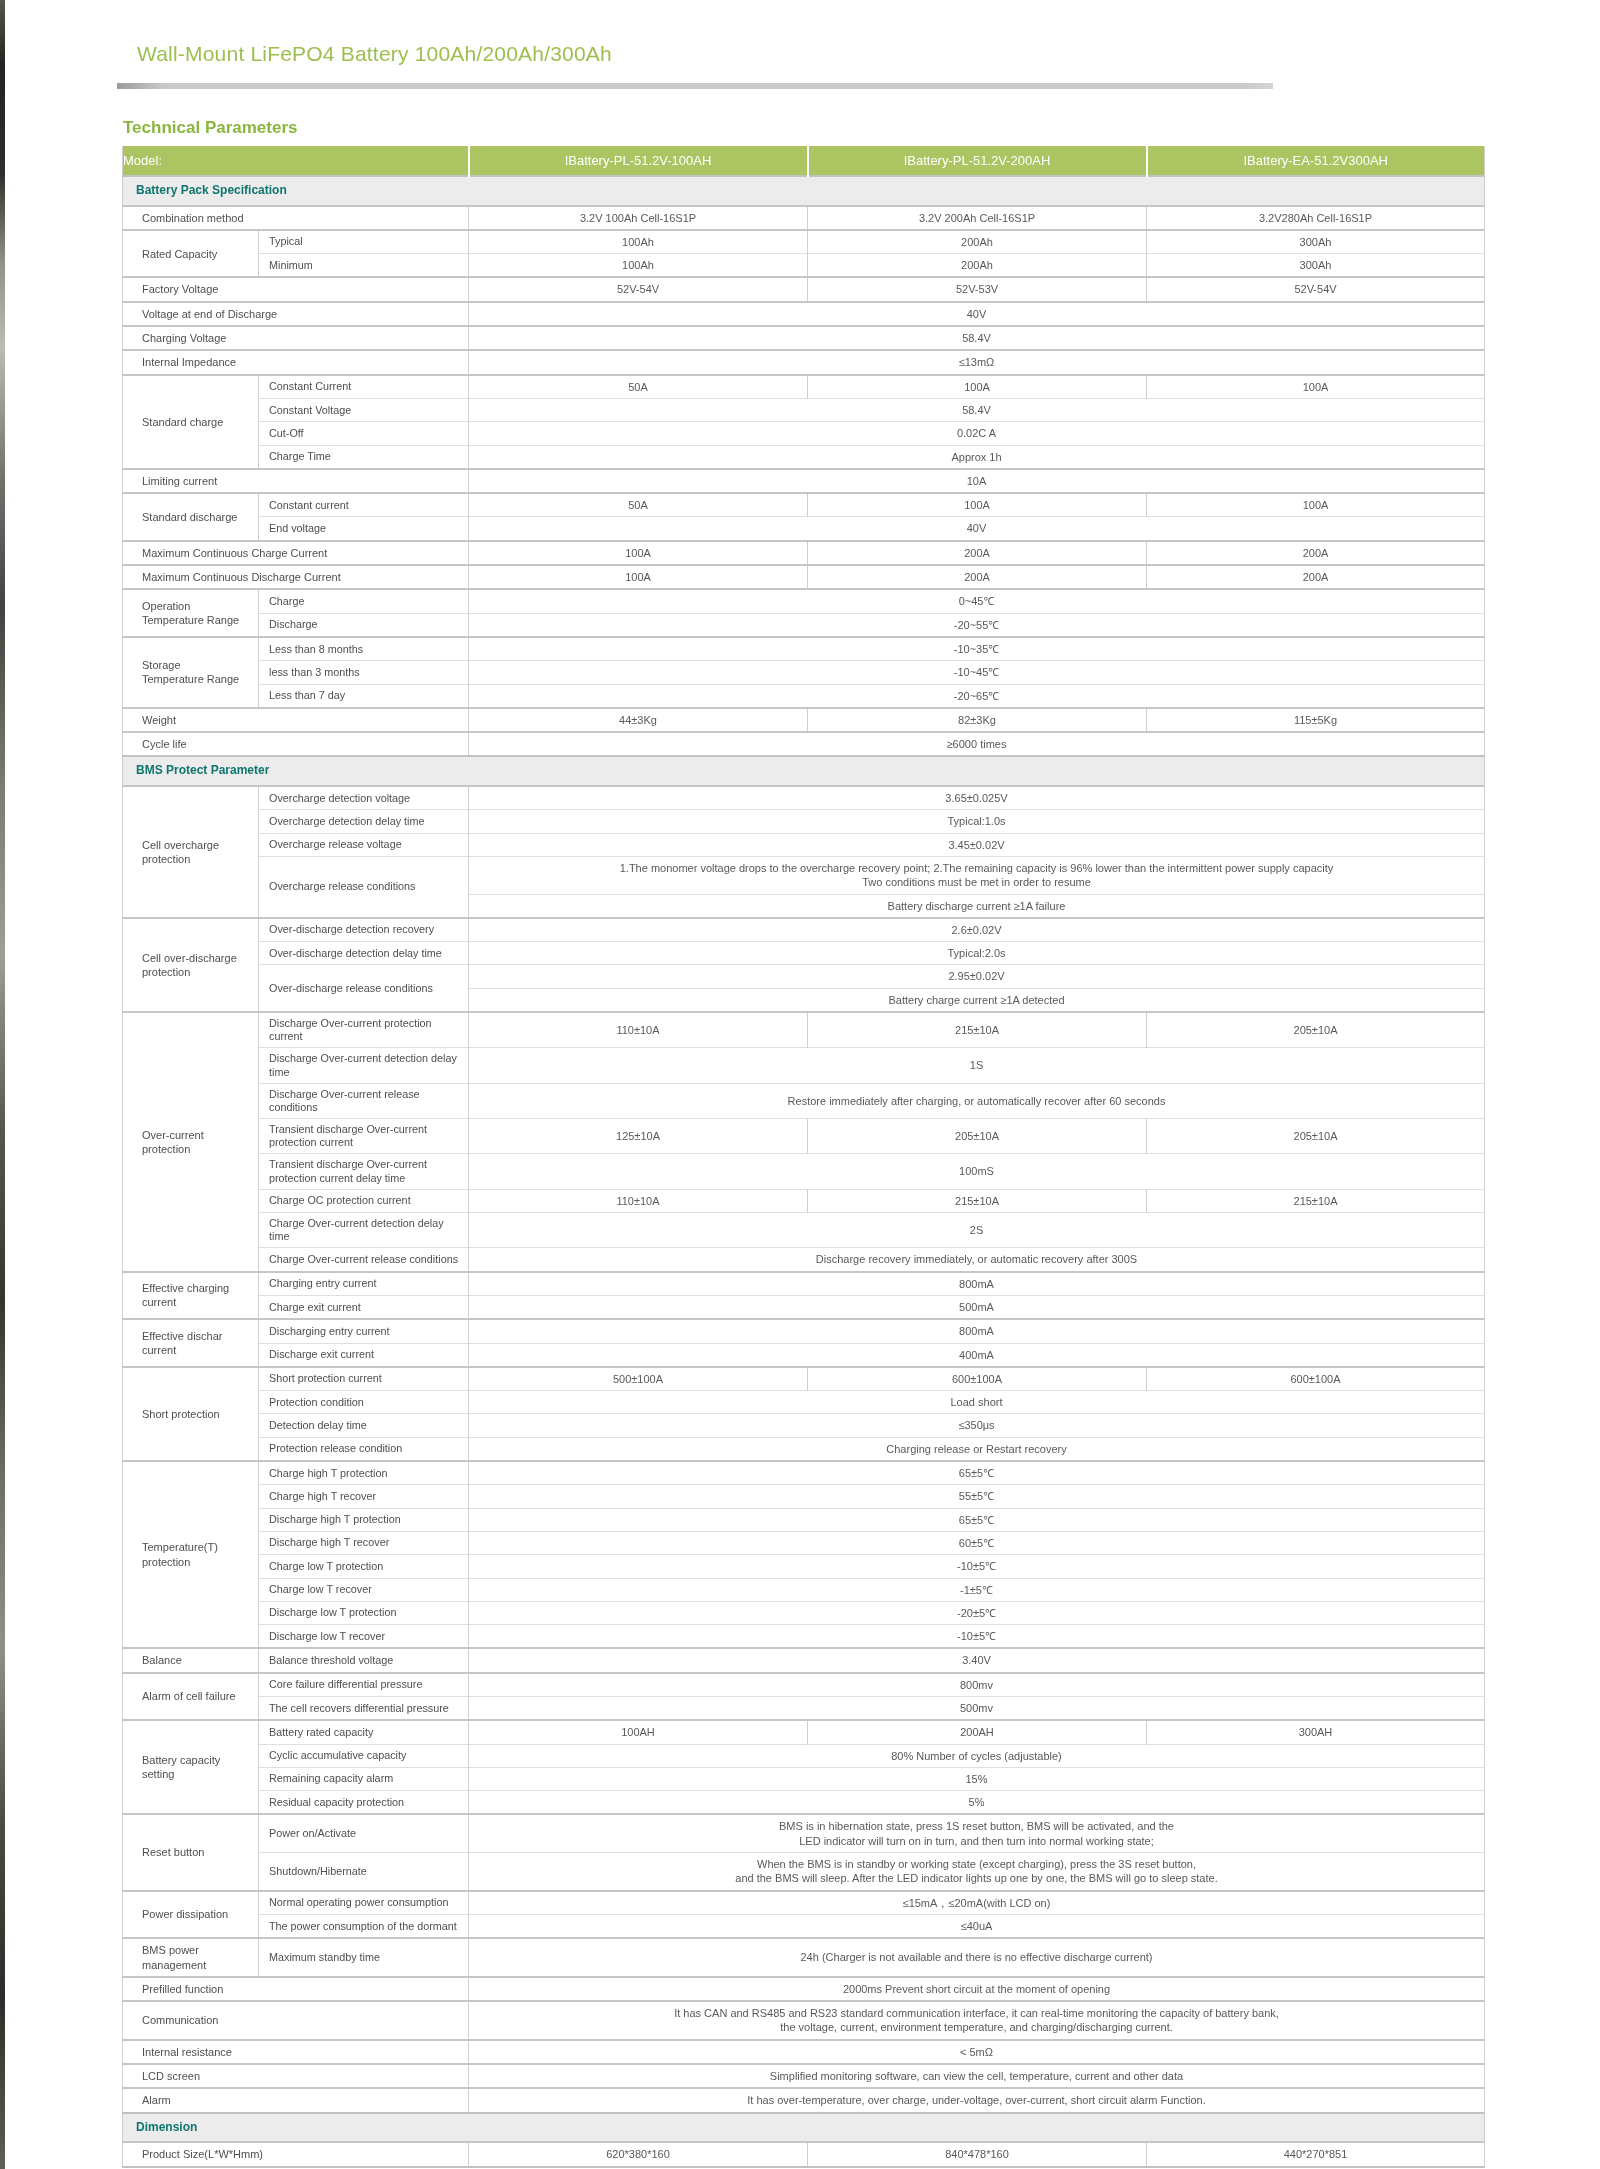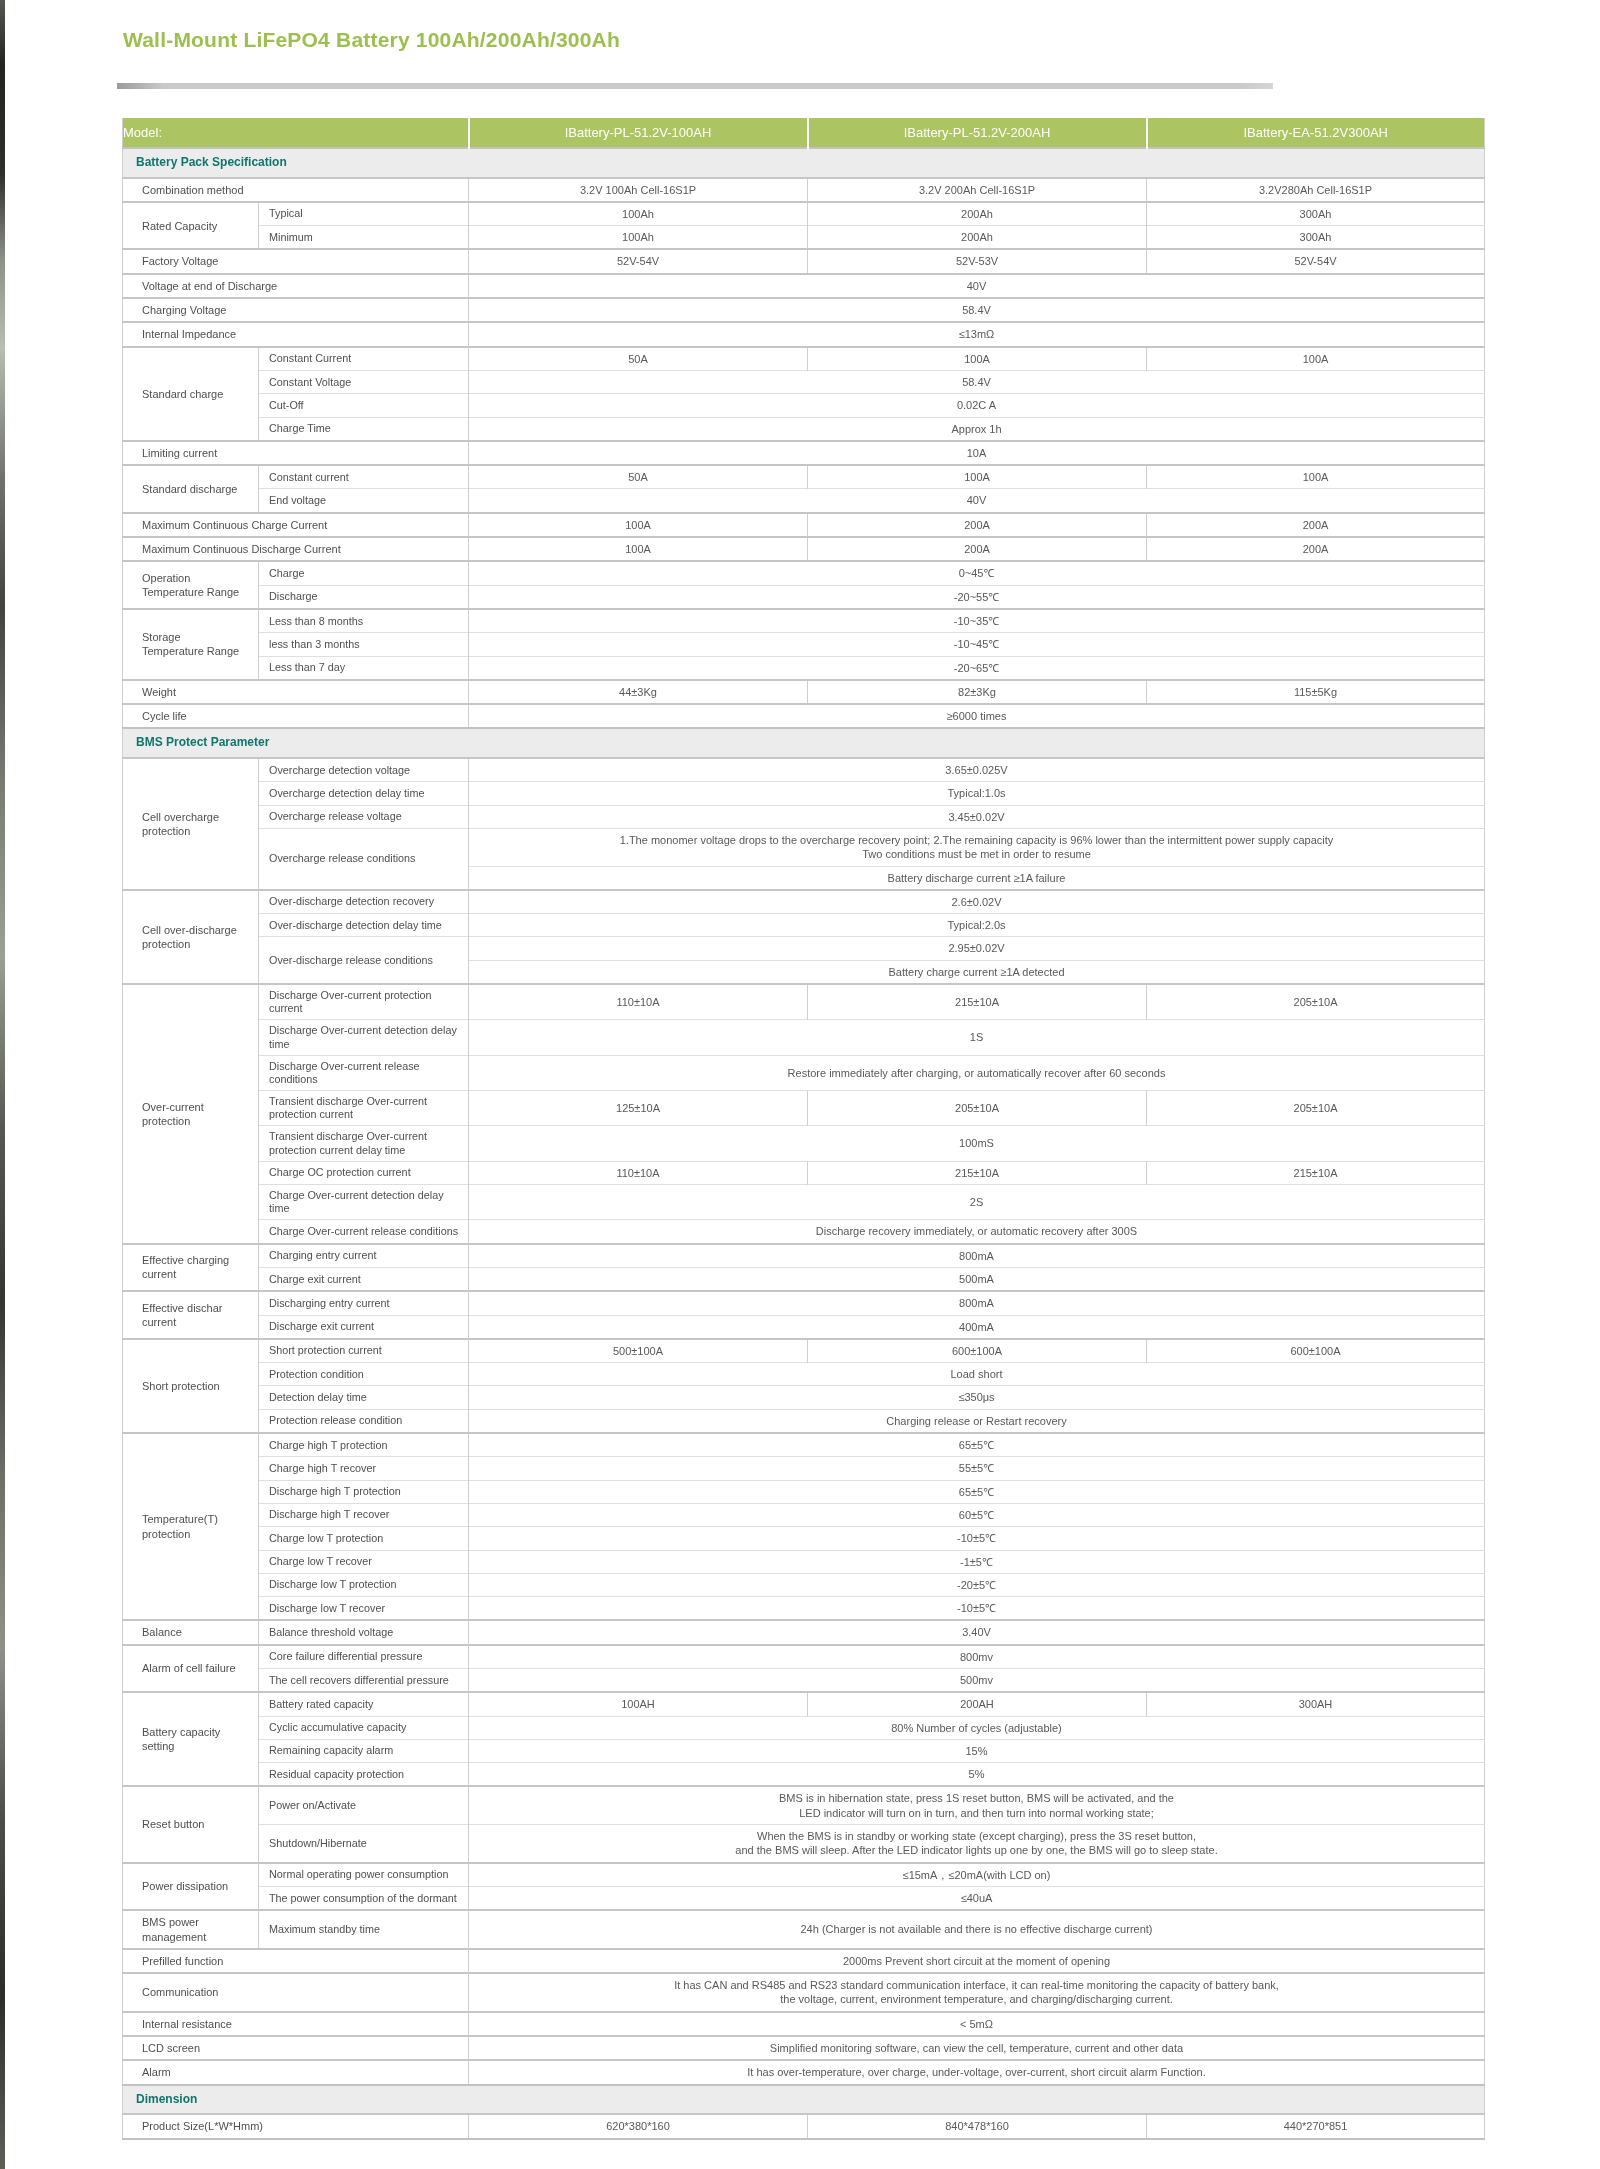--- a/index.html
+++ b/index.html
@@ -1,19 +1,19 @@
 <!DOCTYPE html>
 <html><head>
 <meta charset="utf-8">
 <style>
   html,body{margin:0;padding:0;background:#ffffff;}
   body{width:1600px;height:2169px;position:relative;font-family:"Liberation Sans",sans-serif;color:#545454;overflow:hidden;}
   .edge-strip{position:absolute;left:0;top:0;width:5px;height:2169px;
     background:linear-gradient(180deg,#55584f 0%,#23241f 3%,#2e2f2a 8%,#8d9289 12%,#b9beb4 16%,#6f736c 22%,#41433e 28%,#777b72 36%,#9aa094 44%,#565951 52%,#34352f 60%,#6b6f66 68%,#8d9188 76%,#4a4c45 84%,#2c2d28 92%,#5d6057 100%);}
-  .page-title{position:absolute;left:123px;top:28px;margin:0;font-size:21px;font-weight:700;color:#9cbf4e;letter-spacing:.2px;}
+  .page-title{position:absolute;left:123px;top:28px;margin:14px;font-size:21px;font-weight:400;color:#9cbf4e;letter-spacing:.2px;}
   .title-rule{position:absolute;left:117px;top:83px;width:1156px;height:6px;background:linear-gradient(90deg,#9b9b9b,#c9c9c9 4%,#c9c9c9 97%,#d6d6d6);}
   .content{position:absolute;left:122px;top:118px;width:1362px;}
   .section-title{margin:0 0 8px 1px;font-size:17px;font-weight:700;color:#8ab63d;}
   table.spec{width:1362px;border-collapse:collapse;table-layout:fixed;font-size:11px;color:#555555;
     border-left:1px solid #cfcfcf;border-right:1px solid #cfcfcf;border-bottom:2px solid #c2c2c2;}
   tr.model-row th{background:#adc463;color:#ffffff;font-size:13px;font-weight:400;height:29px;padding:0;}
   th.model-label{text-align:left;padding-left:14px;}
   th.model-name{text-align:center;border-left:2px solid #ffffff;}
   tr.section-row td{background:#ececec;color:#0f766e;font-weight:700;font-size:12px;text-align:left;
     padding:6px 0 6px 13px;border-top:2px solid #c2c2c2;border-bottom:1px solid #c9c9c9;}
@@ -25,20 +25,21 @@
 </style>
 </head>
 <body>
 
 <div class="edge-strip"></div>
 
 <h1 class="page-title">Wall-Mount LiFePO4 Battery 100Ah/200Ah/300Ah</h1>
 <div class="title-rule"></div>
 
 <div class="content">
+  <h2 class="section-title">Technical Parameters</h2>
 
   <table class="spec">
     <colgroup>
       <col style="width:136px">
         <col style="width:210px">
         <col style="width:339px">
         <col style="width:339px">
         <col style="width:338px">
     </colgroup>
     <thead>

